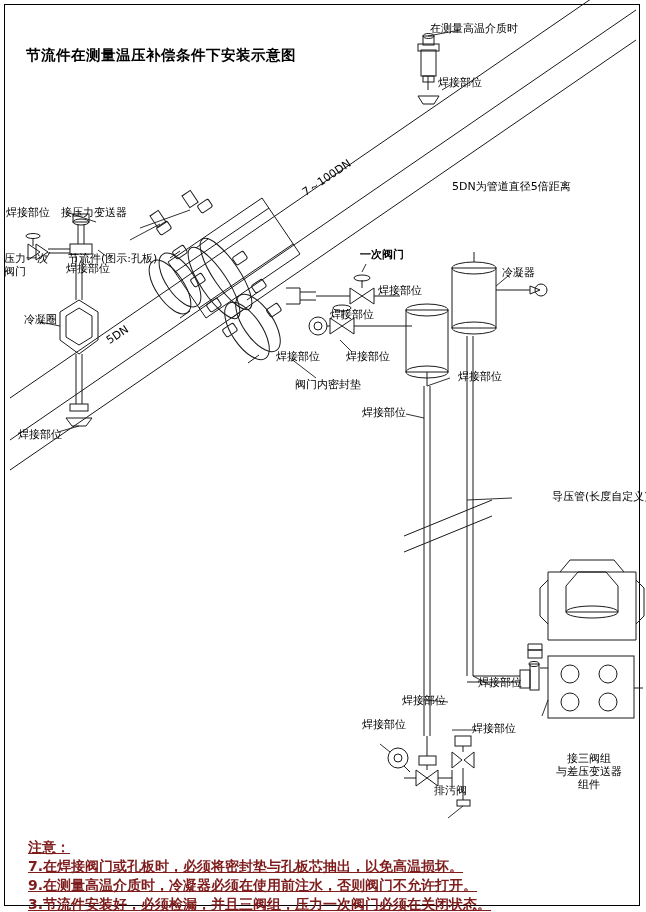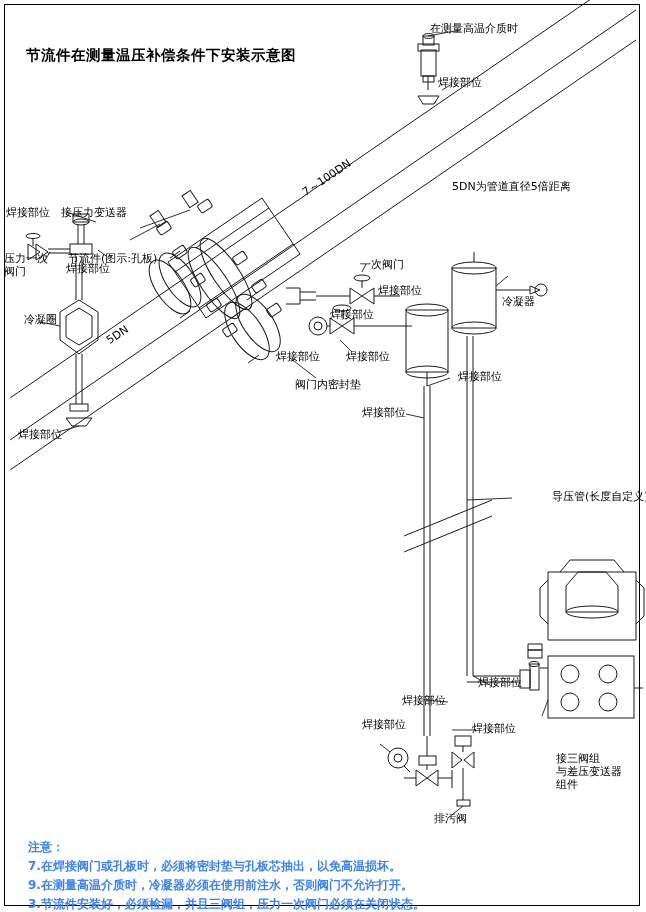--- a/index.html
+++ b/index.html
@@ -14,22 +14,22 @@
   }
   .lbl{
     position:absolute;font-size:11px;line-height:13px;white-space:pre;
     color:#000;
   }
   .title{
     position:absolute;font-size:14.5px;font-weight:bold;letter-spacing:.5px;
     white-space:pre;color:#000;text-align:right;
   }
   .notes{
-    position:absolute;font-size:12px;line-height:19px;white-space:pre;
-    color:#3b82f6;font-weight:bold;
+    position:absolute;font-size:14px;line-height:19px;white-space:pre;
+    color:#7f1d1d;font-weight:bold;text-decoration:underline;
   }
   svg{position:absolute;left:0;top:0;}
   .rot{transform-origin:left top;}
 </style>
 </head>
 <body>
 
 <div id="frame"></div>
 
 <svg width="646" height="912" viewBox="0 0 646 912">
@@ -255,39 +255,39 @@
 <div class="lbl" style="left:6px;top:206px;">焊接部位</div>
 <div class="lbl" style="left:61px;top:206px;">接压力变送器</div>
 <div class="lbl" style="left:68px;top:224px;margin-top:28px;">节流件(图示:孔板)</div>
 <div class="lbl" style="left:66px;top:262px;">焊接部位</div>
 <div class="lbl" style="left:4px;top:252px;">压力一次
 阀门</div>
 <div class="lbl" style="left:24px;top:313px;">冷凝圈</div>
 <div class="lbl rot" style="left:104px;top:336px;transform:rotate(-34deg);">5DN</div>
 <div class="lbl" style="left:18px;top:428px;">焊接部位</div>
 
-<div class="lbl" style="left:360px;top:258px;">一次阀门</div>
+<div class="lbl" style="left:360px;top:248px;font-weight:bold;">一次阀门</div>
 <div class="lbl" style="left:378px;top:284px;">焊接部位</div>
 <div class="lbl" style="left:330px;top:308px;">焊接部位</div>
 <div class="lbl" style="left:276px;top:350px;">焊接部位</div>
 <div class="lbl" style="left:346px;top:350px;">焊接部位</div>
 <div class="lbl" style="left:295px;top:378px;">阀门内密封垫</div>
 
-<div class="lbl" style="left:502px;top:266px;margin-top:29px;">冷凝器</div>
+<div class="lbl" style="left:502px;top:266px;">冷凝器</div>
 <div class="lbl" style="left:458px;top:370px;">焊接部位</div>
 <div class="lbl" style="left:362px;top:406px;">焊接部位</div>
 
 <div class="lbl" style="left:508px;top:490px;margin-left:44px;">导压管(长度自定义)</div>
 
 <div class="lbl" style="left:478px;top:676px;">焊接部位</div>
 <div class="lbl" style="left:402px;top:694px;">焊接部位</div>
 <div class="lbl" style="left:472px;top:722px;">焊接部位</div>
 <div class="lbl" style="left:362px;top:718px;">焊接部位</div>
 
-<div class="lbl" style="left:556px;top:752px;text-align:left;">接三阀组
+<div class="lbl" style="left:556px;top:752px;text-align:center;">接三阀组
 与差压变送器
 组件</div>
-<div class="lbl" style="left:434px;top:812px;">排污阀</div>
+<div class="lbl" style="left:434px;top:784px;">排污阀</div>
 
 <div class="notes" style="left:28px;top:838px;">注意：</div>
 <div class="notes" style="left:28px;top:857px;">7.在焊接阀门或孔板时，必须将密封垫与孔板芯抽出，以免高温损坏。</div>
 <div class="notes" style="left:28px;top:876px;">9.在测量高温介质时，冷凝器必须在使用前注水，否则阀门不允许打开。</div>
 <div class="notes" style="left:28px;top:895px;">3.节流件安装好，必须检漏，并且三阀组，压力一次阀门必须在关闭状态。</div>
 
 </body></html>

